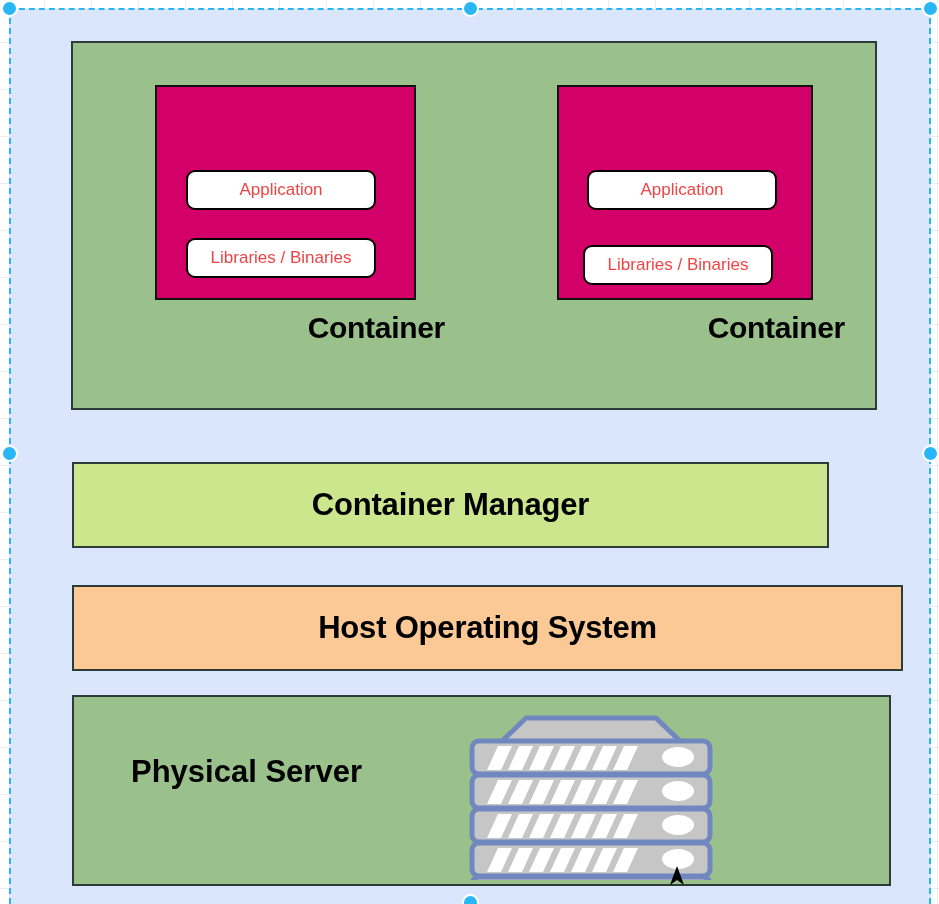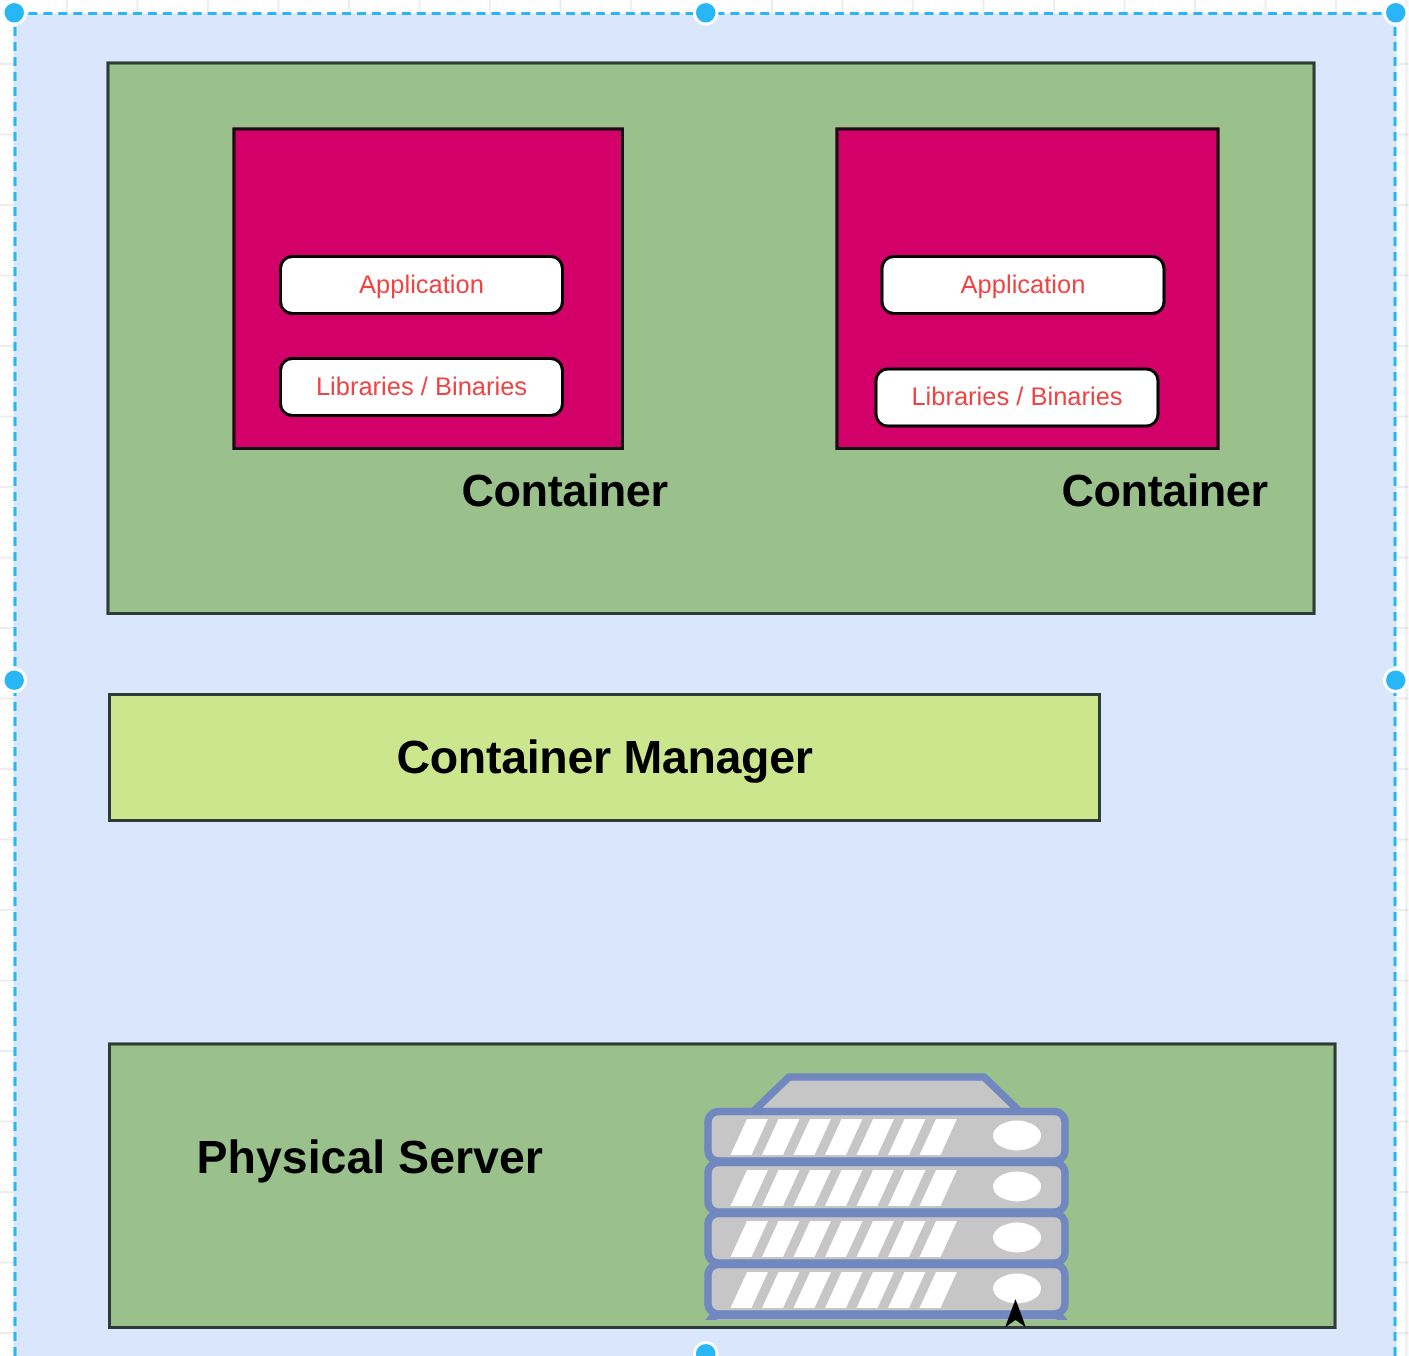--- a/index.html
+++ b/index.html
@@ -133,21 +133,21 @@
     font-size: 17px;
     font-weight: normal;
     color: #ef4444;
     white-space: nowrap;
   }
 
   
   #container-manager {
     left: 63px;
     top: 453px;
-    width: 662px;
+    width: 757px;
     height: 86px;
     background: #cbe68c;
   }
   #container-manager .layer-label { font-size: 31px; }
 
   
   #host-os {
     left: 63px;
     top: 576px;
     width: 831px;
@@ -219,20 +219,23 @@
         </div>
         <div class="container-caption" style="left:-32px; top:258px; width:320px;">Container</div>
       </div>
 
     </div>
 
     <div class="layer" id="container-manager">
       <span class="layer-label">Container Manager</span>
     </div>
 
+    <div class="layer" id="host-os">
+      <span class="layer-label">Host Operating System</span>
+    </div>
 
     <div class="layer" id="physical-server">
       <span id="physical-server-label">Physical Server</span>
 
       <svg id="server-icon" viewBox="0 0 250 165">
         <defs>
           <g id="rack-stripes">
             <polygon points="14,4 28,4 17,28 3,28" fill="#ffffff"></polygon>
             <polygon points="35,4 49,4 38,28 24,28" fill="#ffffff"></polygon>
             <polygon points="56,4 70,4 59,28 45,28" fill="#ffffff"></polygon>

